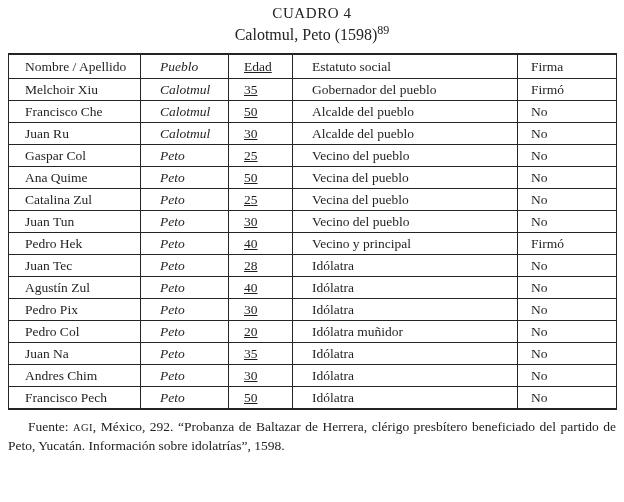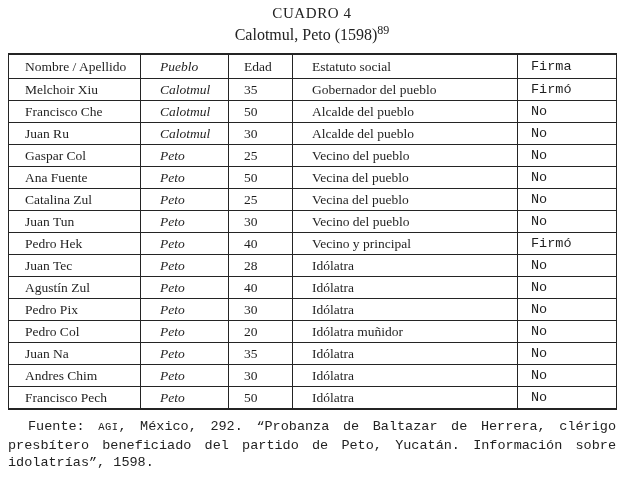--- a/index.html
+++ b/index.html
@@ -56,32 +56,31 @@
     vertical-align: middle;
     padding: 0 3px 0 0;
     white-space: nowrap;
     overflow: hidden;
     color: #1f1f1f;
   }
   table.cuadro th { height: 23px; }
   table.cuadro td { height: 21px; }
   .c0 { padding-left: 16px !important; }
   .c1 { padding-left: 19px !important; font-style: italic; }
-  .c2 { padding-left: 15px !important; }
+  .c2 { padding-left: 15px !important; text-decoration: underline; }
   .c3 { padding-left: 19px !important; margin-top: 32px; }
-  .c4 { padding-left: 13px !important; font-family: Liberation Mono, monospace; }
+  .c4 { padding-left: 13px !important; }
   .source {
     width: 608px;
     margin: 8px 12px 0 8px;
     font-size: 13.5px;
     line-height: 17.5px;
     text-align: justify;
     text-indent: 20px;
     color: #222;
-    font-family: Liberation Mono, monospace;
   }
   .source .caps {
     font-size: 10.5px;
     letter-spacing: 0.4px;
   }
 </style>
 </head>
 <body>
 
 <div class="page">
@@ -132,21 +131,21 @@
           <td class="c4">No</td>
         </tr>
         <tr>
           <td class="c0">Gaspar Col</td>
           <td class="c1">Peto</td>
           <td class="c2">25</td>
           <td class="c3">Vecino del pueblo</td>
           <td class="c4">No</td>
         </tr>
         <tr>
-          <td class="c0">Ana Fuente</td>
+          <td class="c0">Ana Quime</td>
           <td class="c1">Peto</td>
           <td class="c2">50</td>
           <td class="c3">Vecina del pueblo</td>
           <td class="c4">No</td>
         </tr>
         <tr>
           <td class="c0">Catalina Zul</td>
           <td class="c1">Peto</td>
           <td class="c2">25</td>
           <td class="c3">Vecina del pueblo</td>

